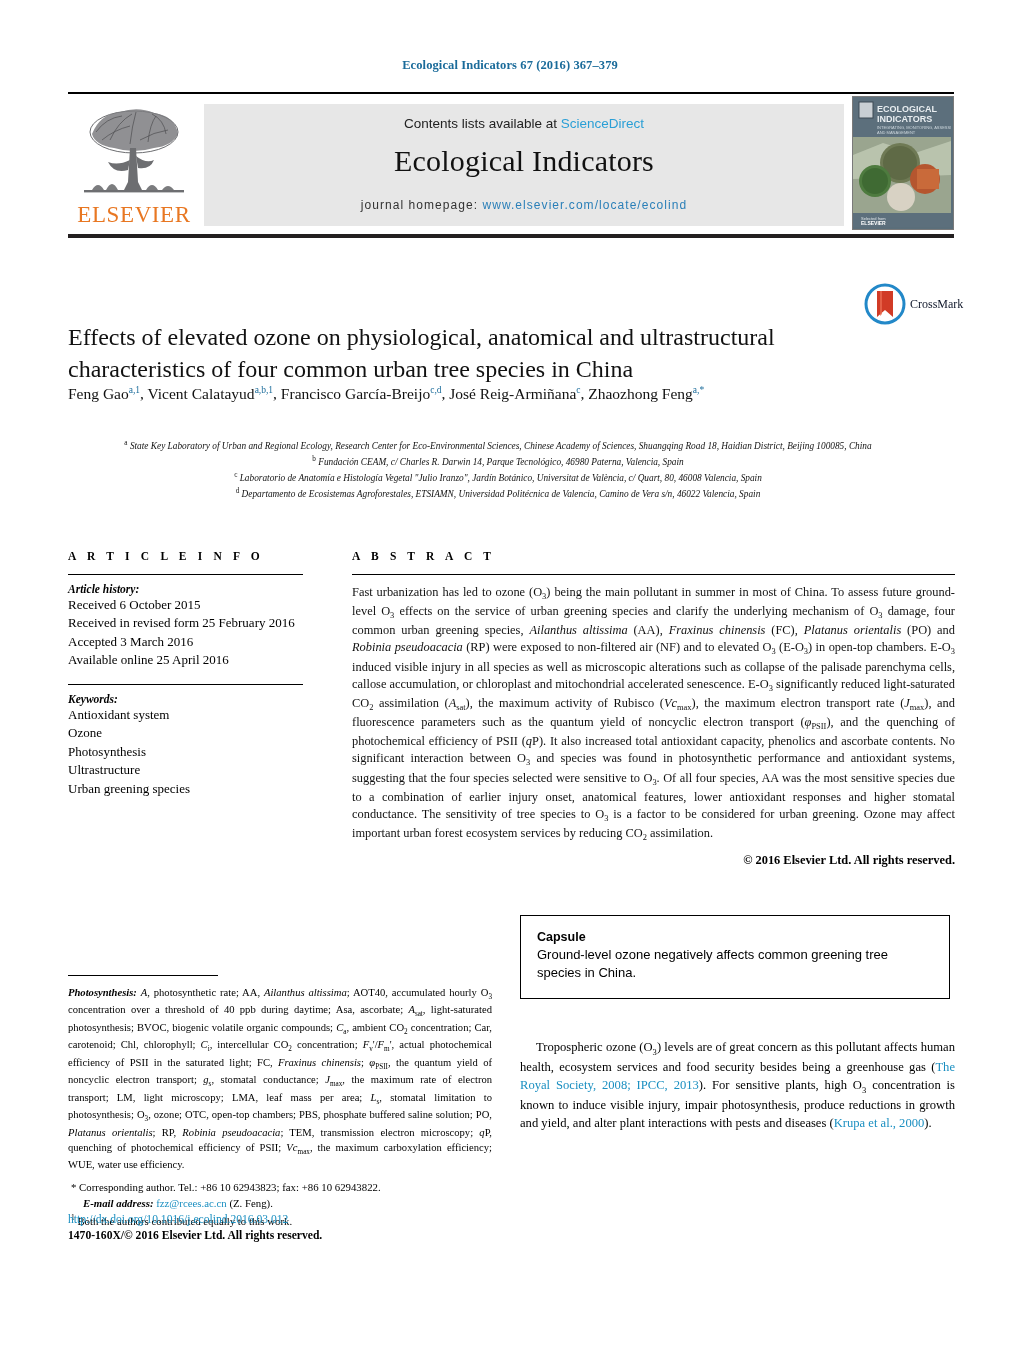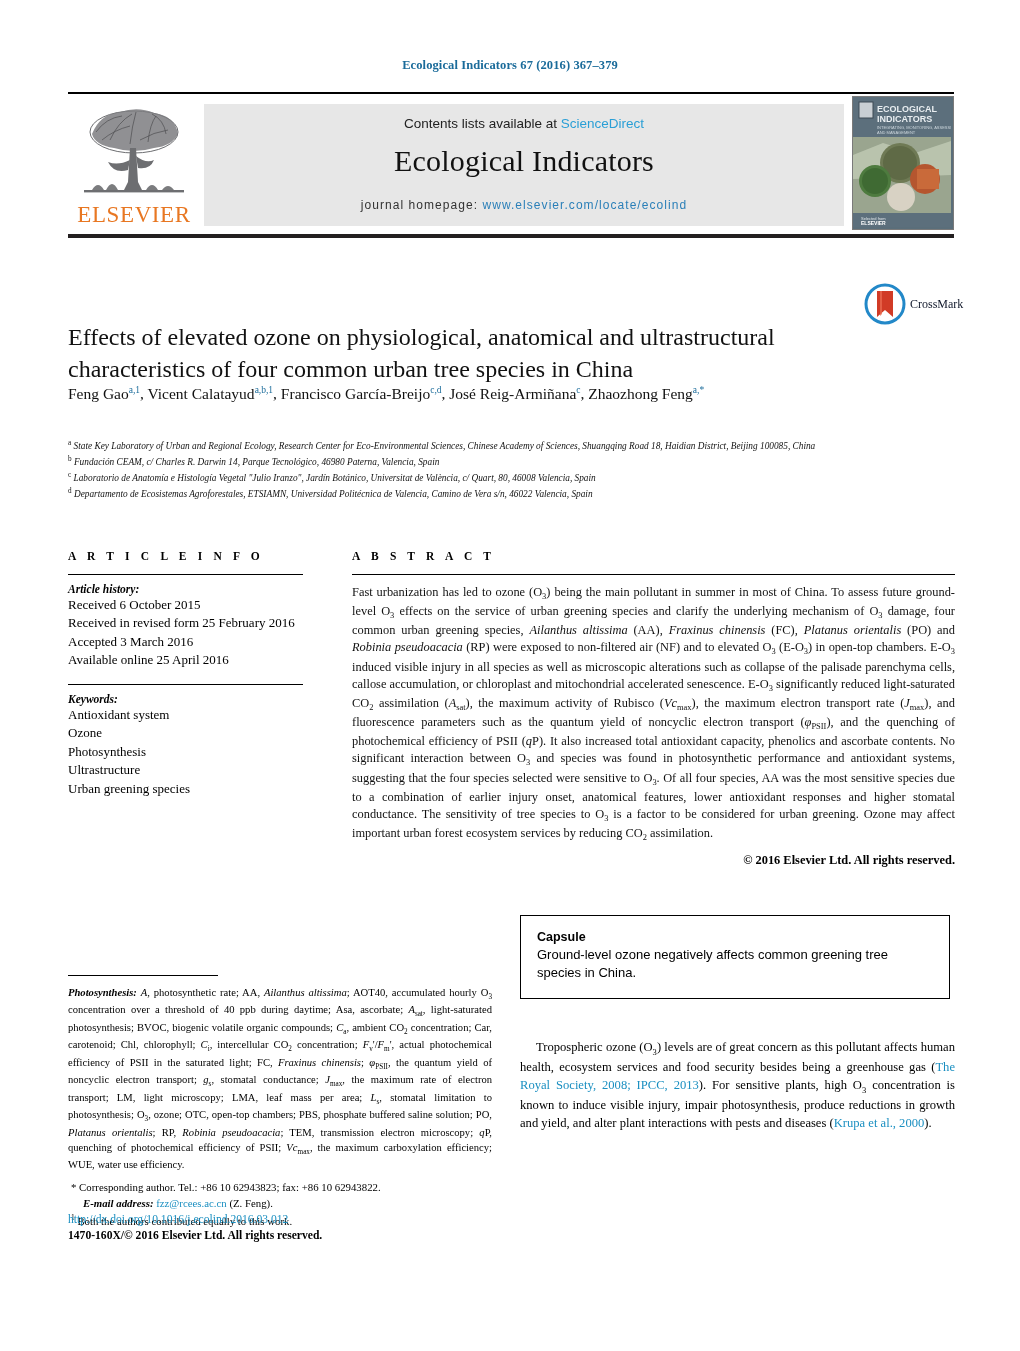--- a/index.html
+++ b/index.html
@@ -144,20 +144,21 @@
   }
   .authors sup { color: #1a6b9a; font-size: 9.5px; }
   .affils {
     position: absolute;
     left: 68px; top: 438px;
     width: 860px;
     font-size: 9.3px;
     font-style: italic;
     line-height: 1.62;
     color: #111;
+    text-align: center;
   }
   .affils sup { font-style: normal; font-size: 7.2px; }
   
   .colhead {
     font-family: "Liberation Serif", serif;
     font-size: 11.5px;
     font-weight: bold;
     letter-spacing: 4.2px;
   }
   .artinfo {

